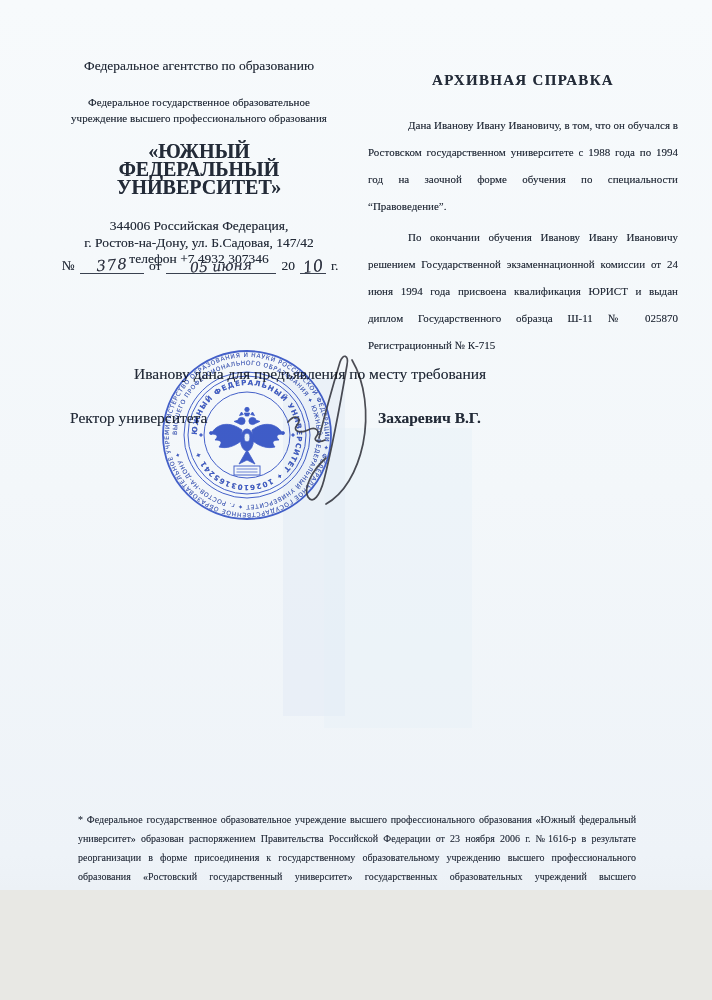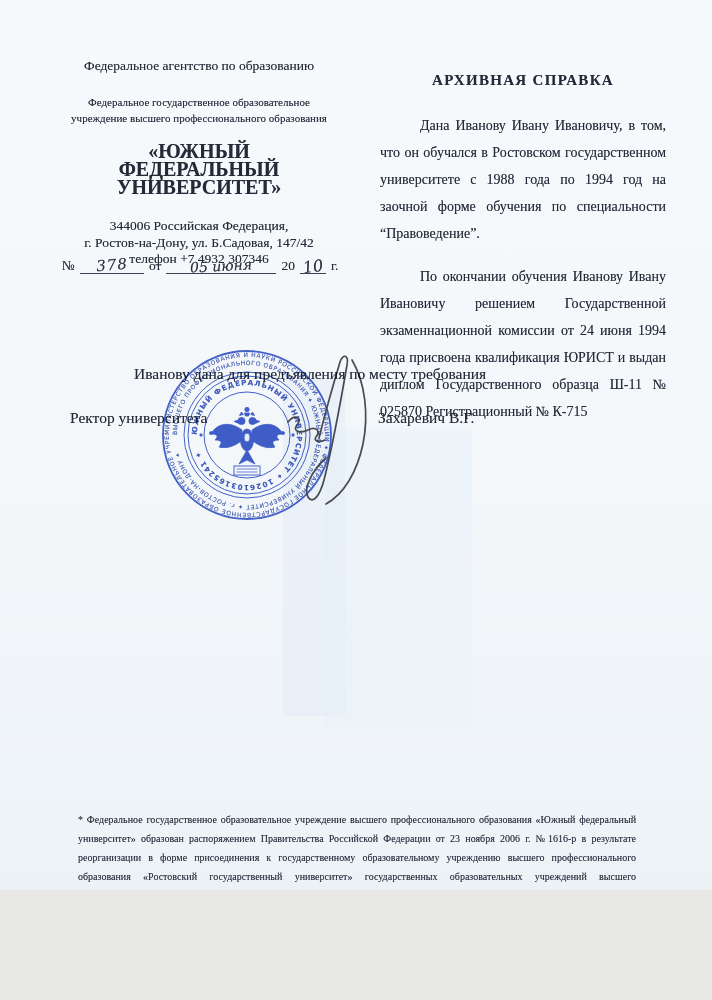--- a/index.html
+++ b/index.html
@@ -31,25 +31,25 @@
   .uline.w64{ width:64px; } .uline.w110{ width:110px; } .uline.w26{ width:26px; }
   .hand{ position:absolute; left:0; right:0; bottom:-1px; text-align:center; font-style:italic;
     font-family:"DejaVu Serif",serif; color:#2e3240; font-size:15px; }
   .hand.r1{ transform:rotate(-5deg); letter-spacing:1px; }
   .hand.r2{ transform:rotate(-3deg); font-size:14px; }
   .hand.r3{ transform:rotate(-8deg); font-size:16px; bottom:-3px; }
 
   
   .right-col{ position:absolute; left:364px; top:72px; width:318px; }
   .cert-title{ text-align:center; font-weight:bold; font-size:15px; letter-spacing:1.3px; margin:0 0 23px 0; }
-  .body-par{ font-size:14px; line-height:27px; text-align:justify; text-indent:40px; margin:16px; }
+  .body-par{ font-size:11px; line-height:27px; text-align:justify; text-indent:40px; margin:4px; }
 
   .statement{ position:absolute; left:134px; top:365px; font-size:15.5px; z-index:1; }
   .sign-pos{ position:absolute; left:70px; top:409px; font-size:15.5px; z-index:1; }
-  .sign-name{ position:absolute; left:378px; top:409px; font-size:15.5px; z-index:1; }
+  .sign-name{ position:absolute; left:378px; top:409px; font-size:15.5px; z-index:1;font-weight:bold; }
 
   .seal-svg{ position:absolute; left:154px; top:346px; width:224px; height:180px;
     z-index:3; mix-blend-mode:multiply; pointer-events:none; }
 
   .footnote{ position:absolute; left:78px; top:810px; width:558px;
     font-size:10px; line-height:19px; text-align:justify; margin:0; color:#28303e; }
 
   
   .scan-strip{ position:absolute; left:0; top:987px; width:712px; height:13px;
     background:linear-gradient(180deg,#b5ae91 0%, #d6cfb3 35%, #ddd7bd 100%); z-index:6;}

